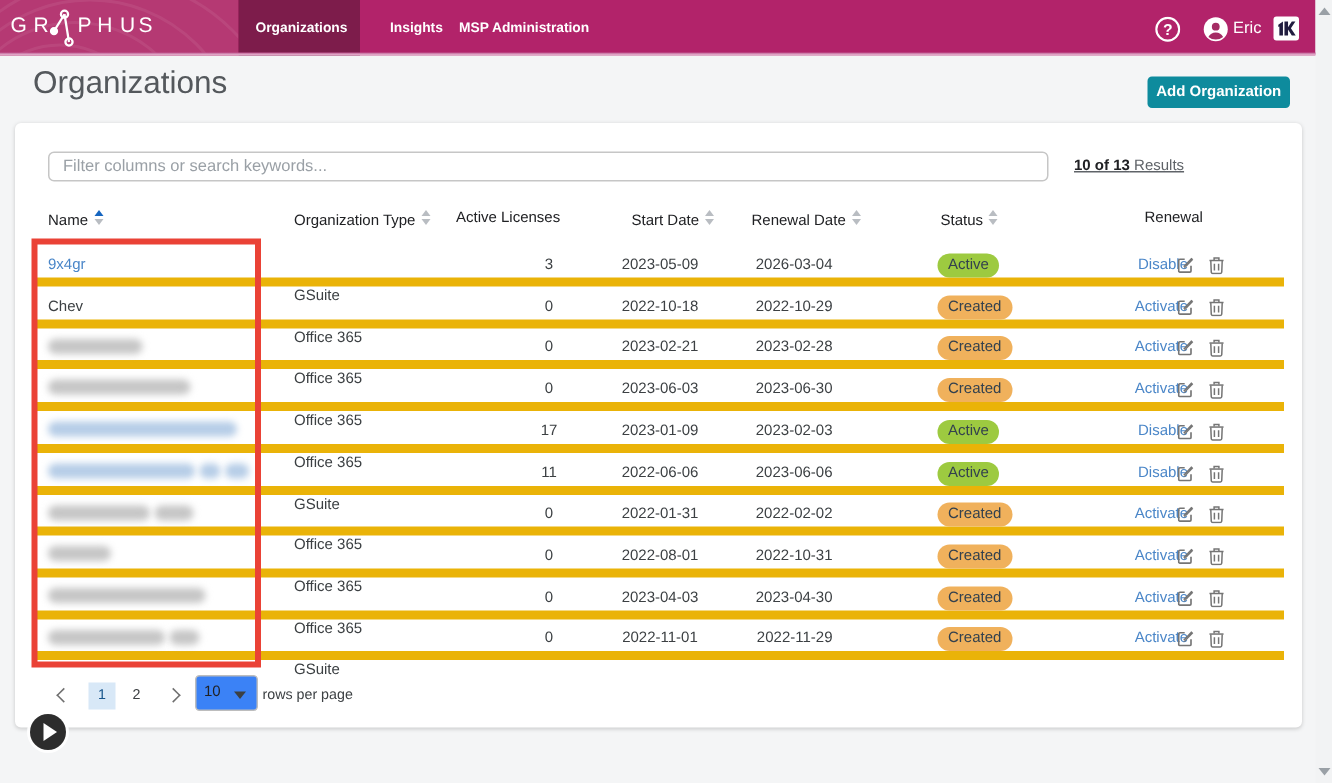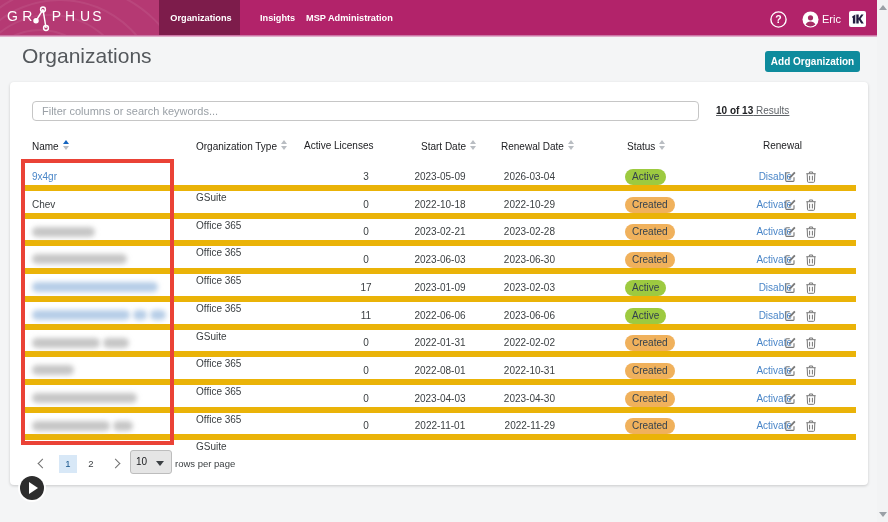--- a/index.html
+++ b/index.html
@@ -66,21 +66,21 @@
 .ic-edit { left:763px; }
 .ic-del { left:784px; }
 
 
 #pager { position:absolute; left:0px; top:364px; width:834px; height:36px; font-size:9.5px; color:#3c4043; }
 #pg-prev, #pg-next { position:absolute; width:7px; height:7px; border-left:1.6px solid #6f6f6f; border-top:1.6px solid #6f6f6f; }
 #pg-prev { left:29px; top:14px; transform:rotate(-45deg); }
 #pg-1 { position:absolute; left:49px; top:9px; width:18px; height:18px; background:#d8e8f7; color:#17558c; text-align:center; line-height:18px; }
 #pg-2 { position:absolute; left:72px; top:9px; width:18px; height:18px; text-align:center; line-height:18px; }
 #pg-next { left:102px; top:14px; transform:rotate(135deg); }
-#pg-sel { position:absolute; left:120px; top:4px; width:42px; height:24px; border:1px solid #bdbdbd; border-radius:3px; background:#e5e5e5; }
+#pg-sel { position:absolute; left:120px; top:4px; width:42px; height:24px; border:1px solid #bdbdbd; border-radius:3px; background:#3b82f6; }
 #pg-sel span { position:absolute; left:5px; top:5px; font-size:10px; color:#202124; }
 #pg-sel i { position:absolute; right:7px; top:10px; width:0; height:0; border-left:4px solid transparent; border-right:4px solid transparent; border-top:5px solid #3c4043; }
 #pg-label { position:absolute; left:165px; top:12px; }
 
 
 #redbox { position:absolute; left:21px; top:159px; width:153px; height:286px; border:4px solid #ea4236; }
 
 
 #play { position:absolute; left:20px; top:476px; width:24px; height:24px; background:#2d2d2d; border-radius:50%; box-shadow:0 0 0 2px rgba(255,255,255,0.9); }
 #play i { position:absolute; left:9px; top:6px; width:0; height:0; border-top:6px solid transparent; border-bottom:6px solid transparent; border-left:9px solid #fff; }

